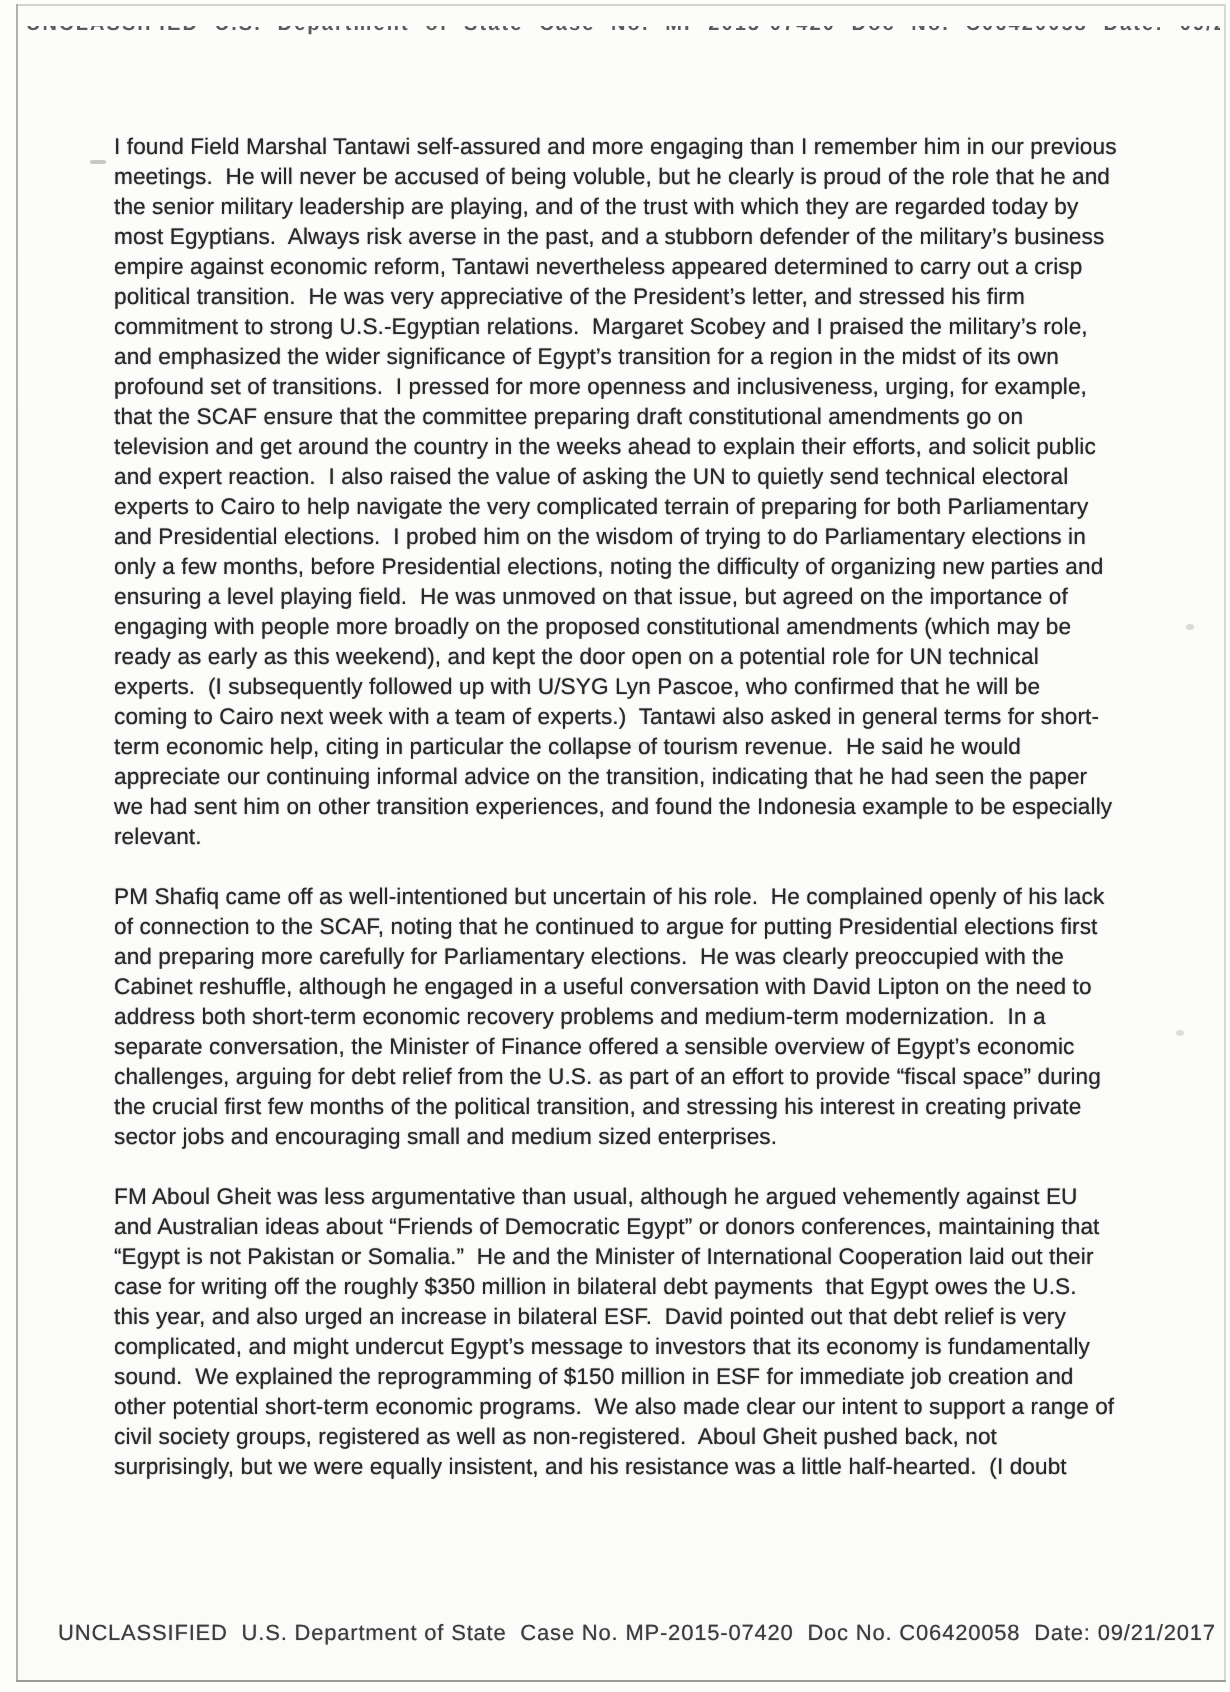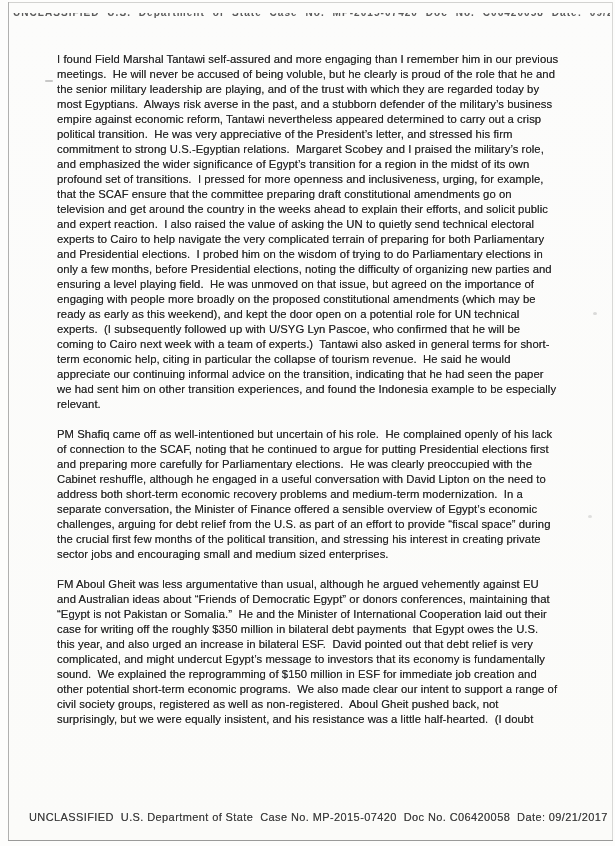--- a/index.html
+++ b/index.html
@@ -44,21 +44,21 @@
     letter-spacing: 1.05px;
     word-spacing: 4px;
     white-space: nowrap;
     clip-path: inset(6px 0 0 0);   
     filter: blur(0.35px);
     opacity: 0.9;
   }
 
   .doc-body {
     position: absolute;
-    top: 49px;
+    top: 64px;
     left: 48px;
     width: 502px;
     color: #282828;
     font-size: 11.3px;
     line-height: 15px;
     letter-spacing: 0.05px;
     text-shadow: 0 0 0.6px rgba(55, 55, 55, 0.75);
   }
   .doc-body p {
     margin: 0 0 15px 0;

